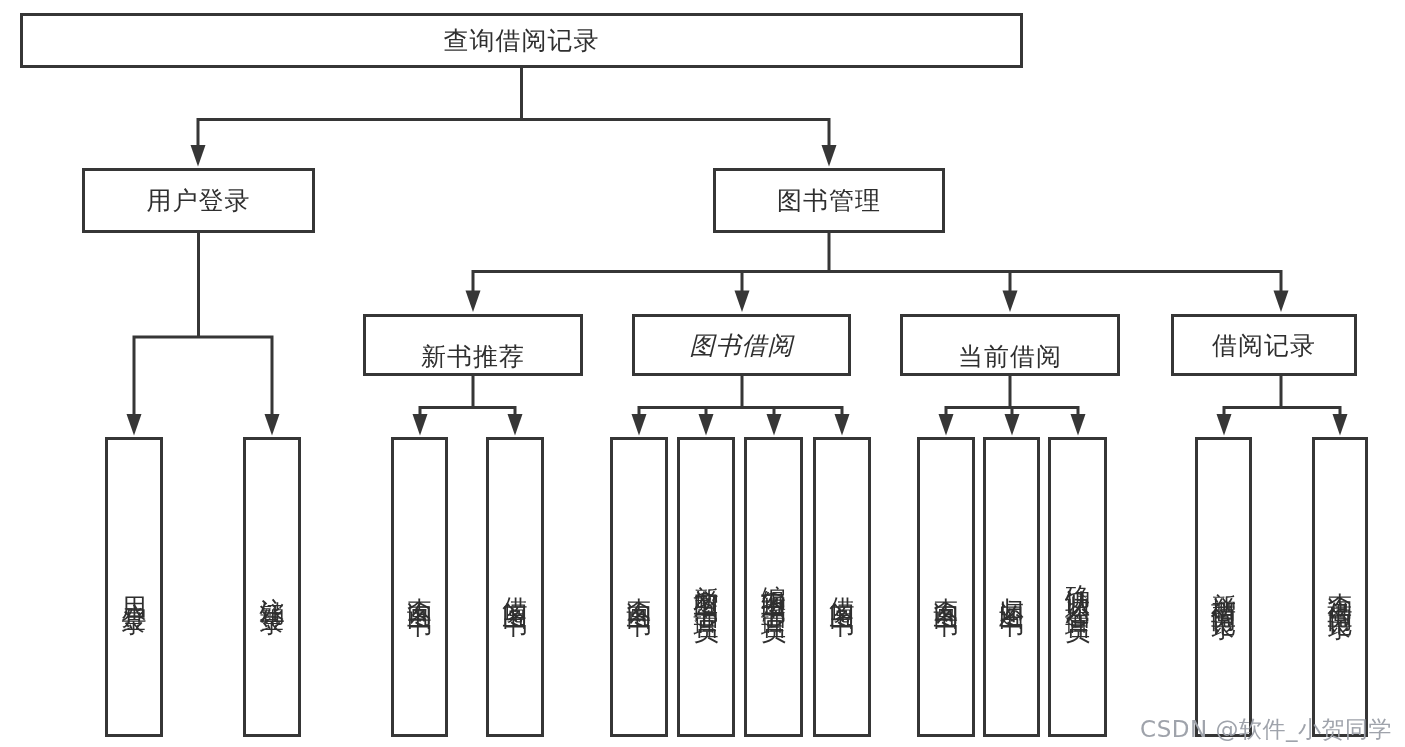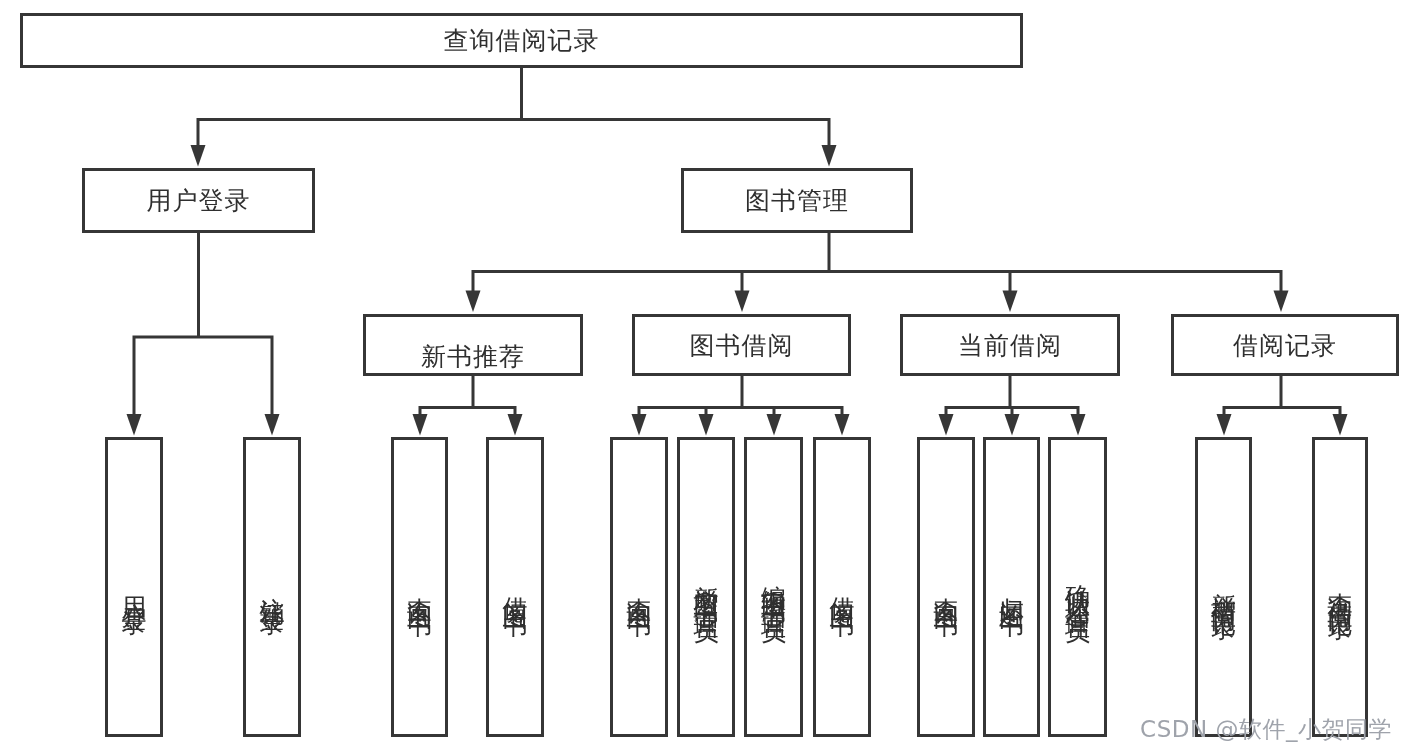--- a/index.html
+++ b/index.html
@@ -32,25 +32,25 @@
   .leaf{
     writing-mode:vertical-rl;
     text-orientation:mixed;
     font-size:25px;
     letter-spacing:5px;
     line-height:1;
   }
   
   #root-node        {left:20px;  top:13px;  width:1003px; height:55px;}
   #user-login-node  {left:82px;  top:168px; width:233px;  height:65px;}
-  #book-mgmt-node   {left:681px; top:168px; width:232px;  height:65px;}
+  #book-mgmt-node   {left:713px; top:168px; width:232px;  height:65px;}
   #new-books-node   {left:363px; top:314px; width:220px;  height:62px;align-items:flex-end;}
-  #book-borrow-node {left:632px; top:314px; width:219px;  height:62px;}
-  #cur-borrow-node  {left:900px; top:314px; width:220px;  height:62px;}
-  #records-node     {left:1171px;top:314px; width:228px;  height:62px;text-align:right;}
+  #book-borrow-node {left:632px; top:314px; width:219px;  height:62px;font-style:italic;}
+  #cur-borrow-node  {left:900px; top:314px; width:220px;  height:62px;align-items:flex-end;}
+  #records-node     {left:1171px;top:314px; width:186px;  height:62px;text-align:right;}
   .leaf{top:437px;height:300px;}
   #leaf-g1-0{left:105px; width:58px;}
   #leaf-g1-1{left:243px; width:58px;}
   #leaf-g2-0{left:391px; width:57px;}
   #leaf-g2-1{left:486px; width:58px;}
   #leaf-g3-0{left:610px; width:58px;}
   #leaf-g3-1{left:677px; width:58px;}
   #leaf-g3-2{left:744px; width:59px;}
   #leaf-g3-3{left:813px; width:58px;}
   #leaf-g4-0{left:917px; width:58px;}

